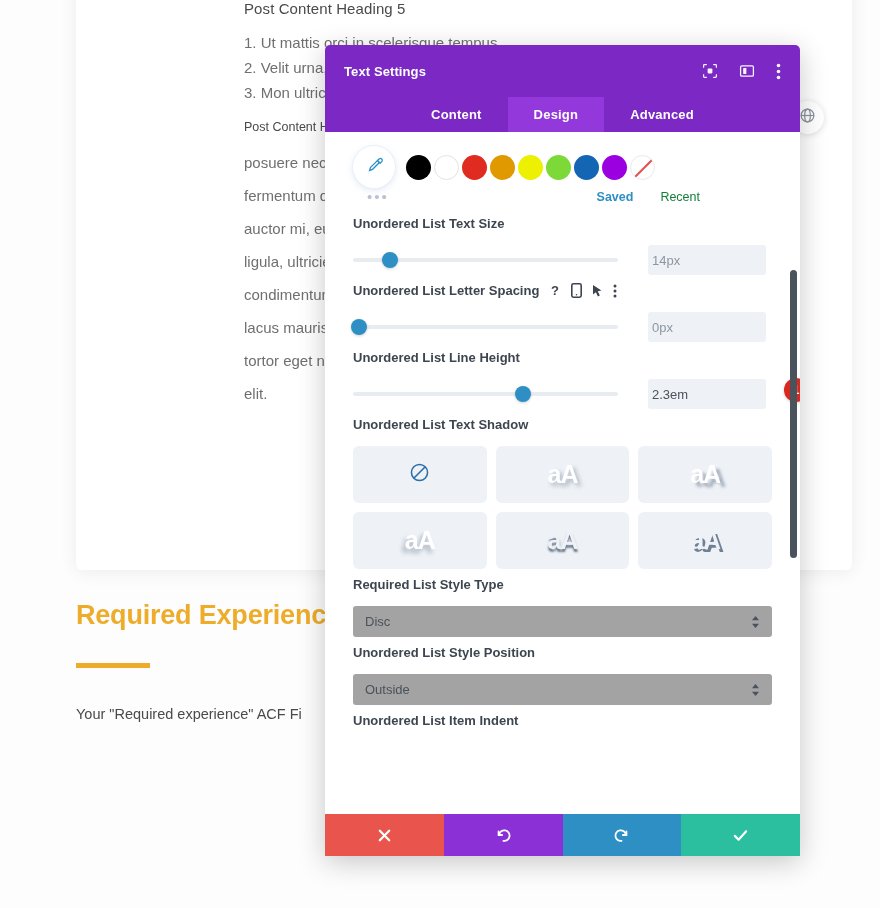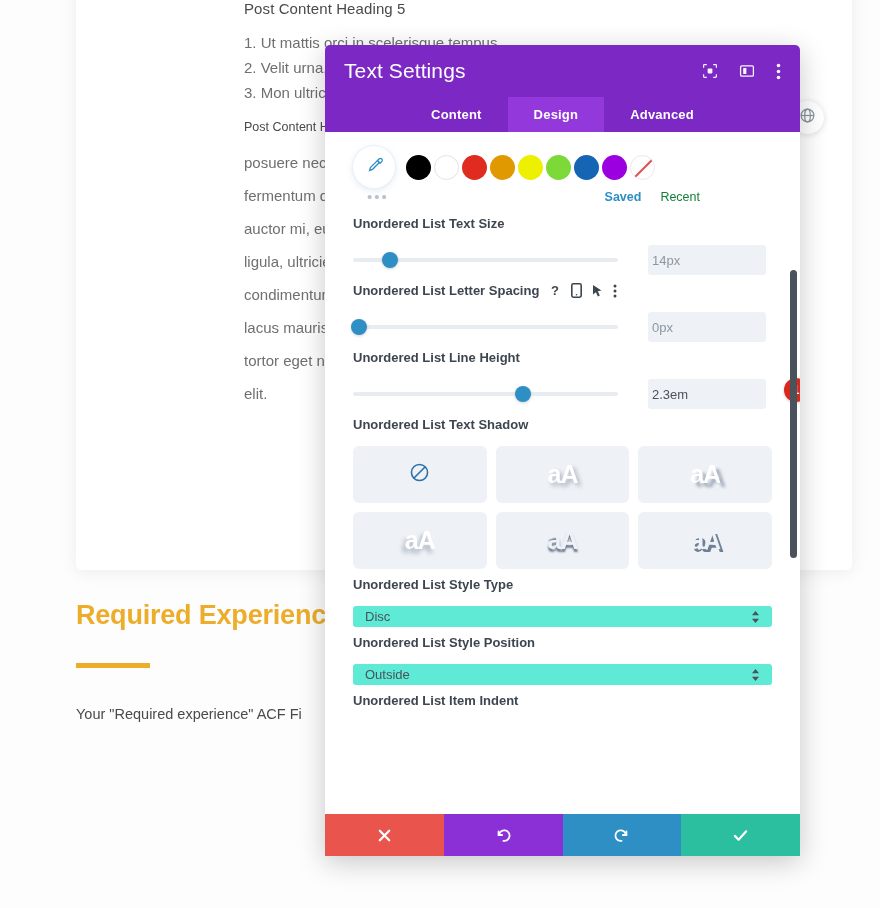--- a/index.html
+++ b/index.html
@@ -67,21 +67,21 @@
     border-radius: 5px 5px 0 0;
     box-shadow: 0 6px 28px rgba(0,0,0,0.22);
     overflow: hidden;
     z-index: 10;
   }
   .modal-header {
     height: 52px; background: #7b28c4;
     display: flex; align-items: center; padding: 0 19px;
   }
   .modal-title {
-    color: #ffffff; font-size: 21px; font-weight: normal;
+    color: #ffffff; font-size: 13px; font-weight: bold;
     letter-spacing: .1px; flex: 1;
   }
   .hdr-icons { display: flex; align-items: center; gap: 21px; }
   .hdr-icon { cursor: pointer; display: flex; opacity: .96; }
 
   .tabs { height: 35px; background: #7b28c4; display: flex; justify-content: center; }
   .tab {
     padding: 0 26px; height: 35px; line-height: 35px;
     color: #ffffff; font-size: 13px; font-weight: bold;
     letter-spacing: .2px; cursor: pointer;
@@ -116,21 +116,21 @@
     content: ""; position: absolute; left: -4px; top: 11px;
     width: 34px; height: 2px; background: #e05050;
     transform: rotate(-45deg);
   }
   .dots-row {
     display: flex; align-items: center; height: 22px;
     margin-top: -2px; position: relative;
   }
   .dots { margin-left: 14px; letter-spacing: 2px; color: #b9c3cf; font-size: 15px; line-height: 10px; }
   .saved-recent {
-    margin-left: auto; display: flex; gap: 19px; padding-right: 72px;
+    margin-left: auto; display: flex; gap: 27px; padding-right: 72px;
   }
   .sr-link { font-size: 12.5px; cursor: pointer; }
   .sr-link.active { color: #2d8fc4; font-weight: bold; }
   .sr-link.inactive { color: #15803d; }
 
   
   .field { margin-top: 8px; }
   .field-label {
     font-size: 13px; color: #3d4650; font-weight: bold;
     display: flex; align-items: center; gap: 8px;
@@ -179,21 +179,21 @@
   }
   .sh-text { font-size: 25px; font-weight: bold; color: #ffffff; letter-spacing: -1px; }
   .sh1 { text-shadow: 3px 3px 4px rgba(90,110,135,.45); }
   .sh2 { text-shadow: 5px 4px 3px rgba(90,110,135,.5); }
   .sh3 { text-shadow: -3px 4px 4px rgba(90,110,135,.45); }
   .sh4 { color: #eef1f5; text-shadow: 0px 3px 2px rgba(70,90,115,.8); }
   .sh5 { color: #eef1f5; text-shadow: 3px 3px 0px rgba(70,90,115,.75); }
 
   
   .select-box {
-    height: 21px; background: #5eead4; border-radius: 3px;
+    height: 31px; background: #a3a3a3; border-radius: 3px;
     display: flex; align-items: center; padding: 0 12px;
     font-size: 13px; color: #4a525c; cursor: pointer;
   }
   .select-val { flex: 1; }
   .spin { display: flex; flex-direction: column; gap: 2px; color: #5a636d; line-height: 6px; font-size: 9px; }
 
   
   .scrollbar {
     position: absolute; right: 3px; top: 225px;
     width: 7px; height: 288px; background: #4a525c;
@@ -411,21 +411,21 @@
               <span class="sh-text sh4">aA</span>
             </div>
             <div class="shadow-cell">
               <span class="sh-text sh5">aA</span>
             </div>
           </div>
         </div>
 
         <div class="field">
           <div class="field-label">
-            <span>Unordered List Style Type</span>
+            <span>Required List Style Type</span>
           </div>
           <div class="select-box">
             <span class="select-val">Disc</span>
             <span class="spin">
               <svg width="9" height="14" viewBox="0 0 9 14">
                 <path d="M4.5 1L8 5.2H1L4.5 1z" fill="#4a525c"></path>
                 <path d="M4.5 13L1 8.8h7L4.5 13z" fill="#4a525c"></path>
               </svg>
             </span>
           </div>

